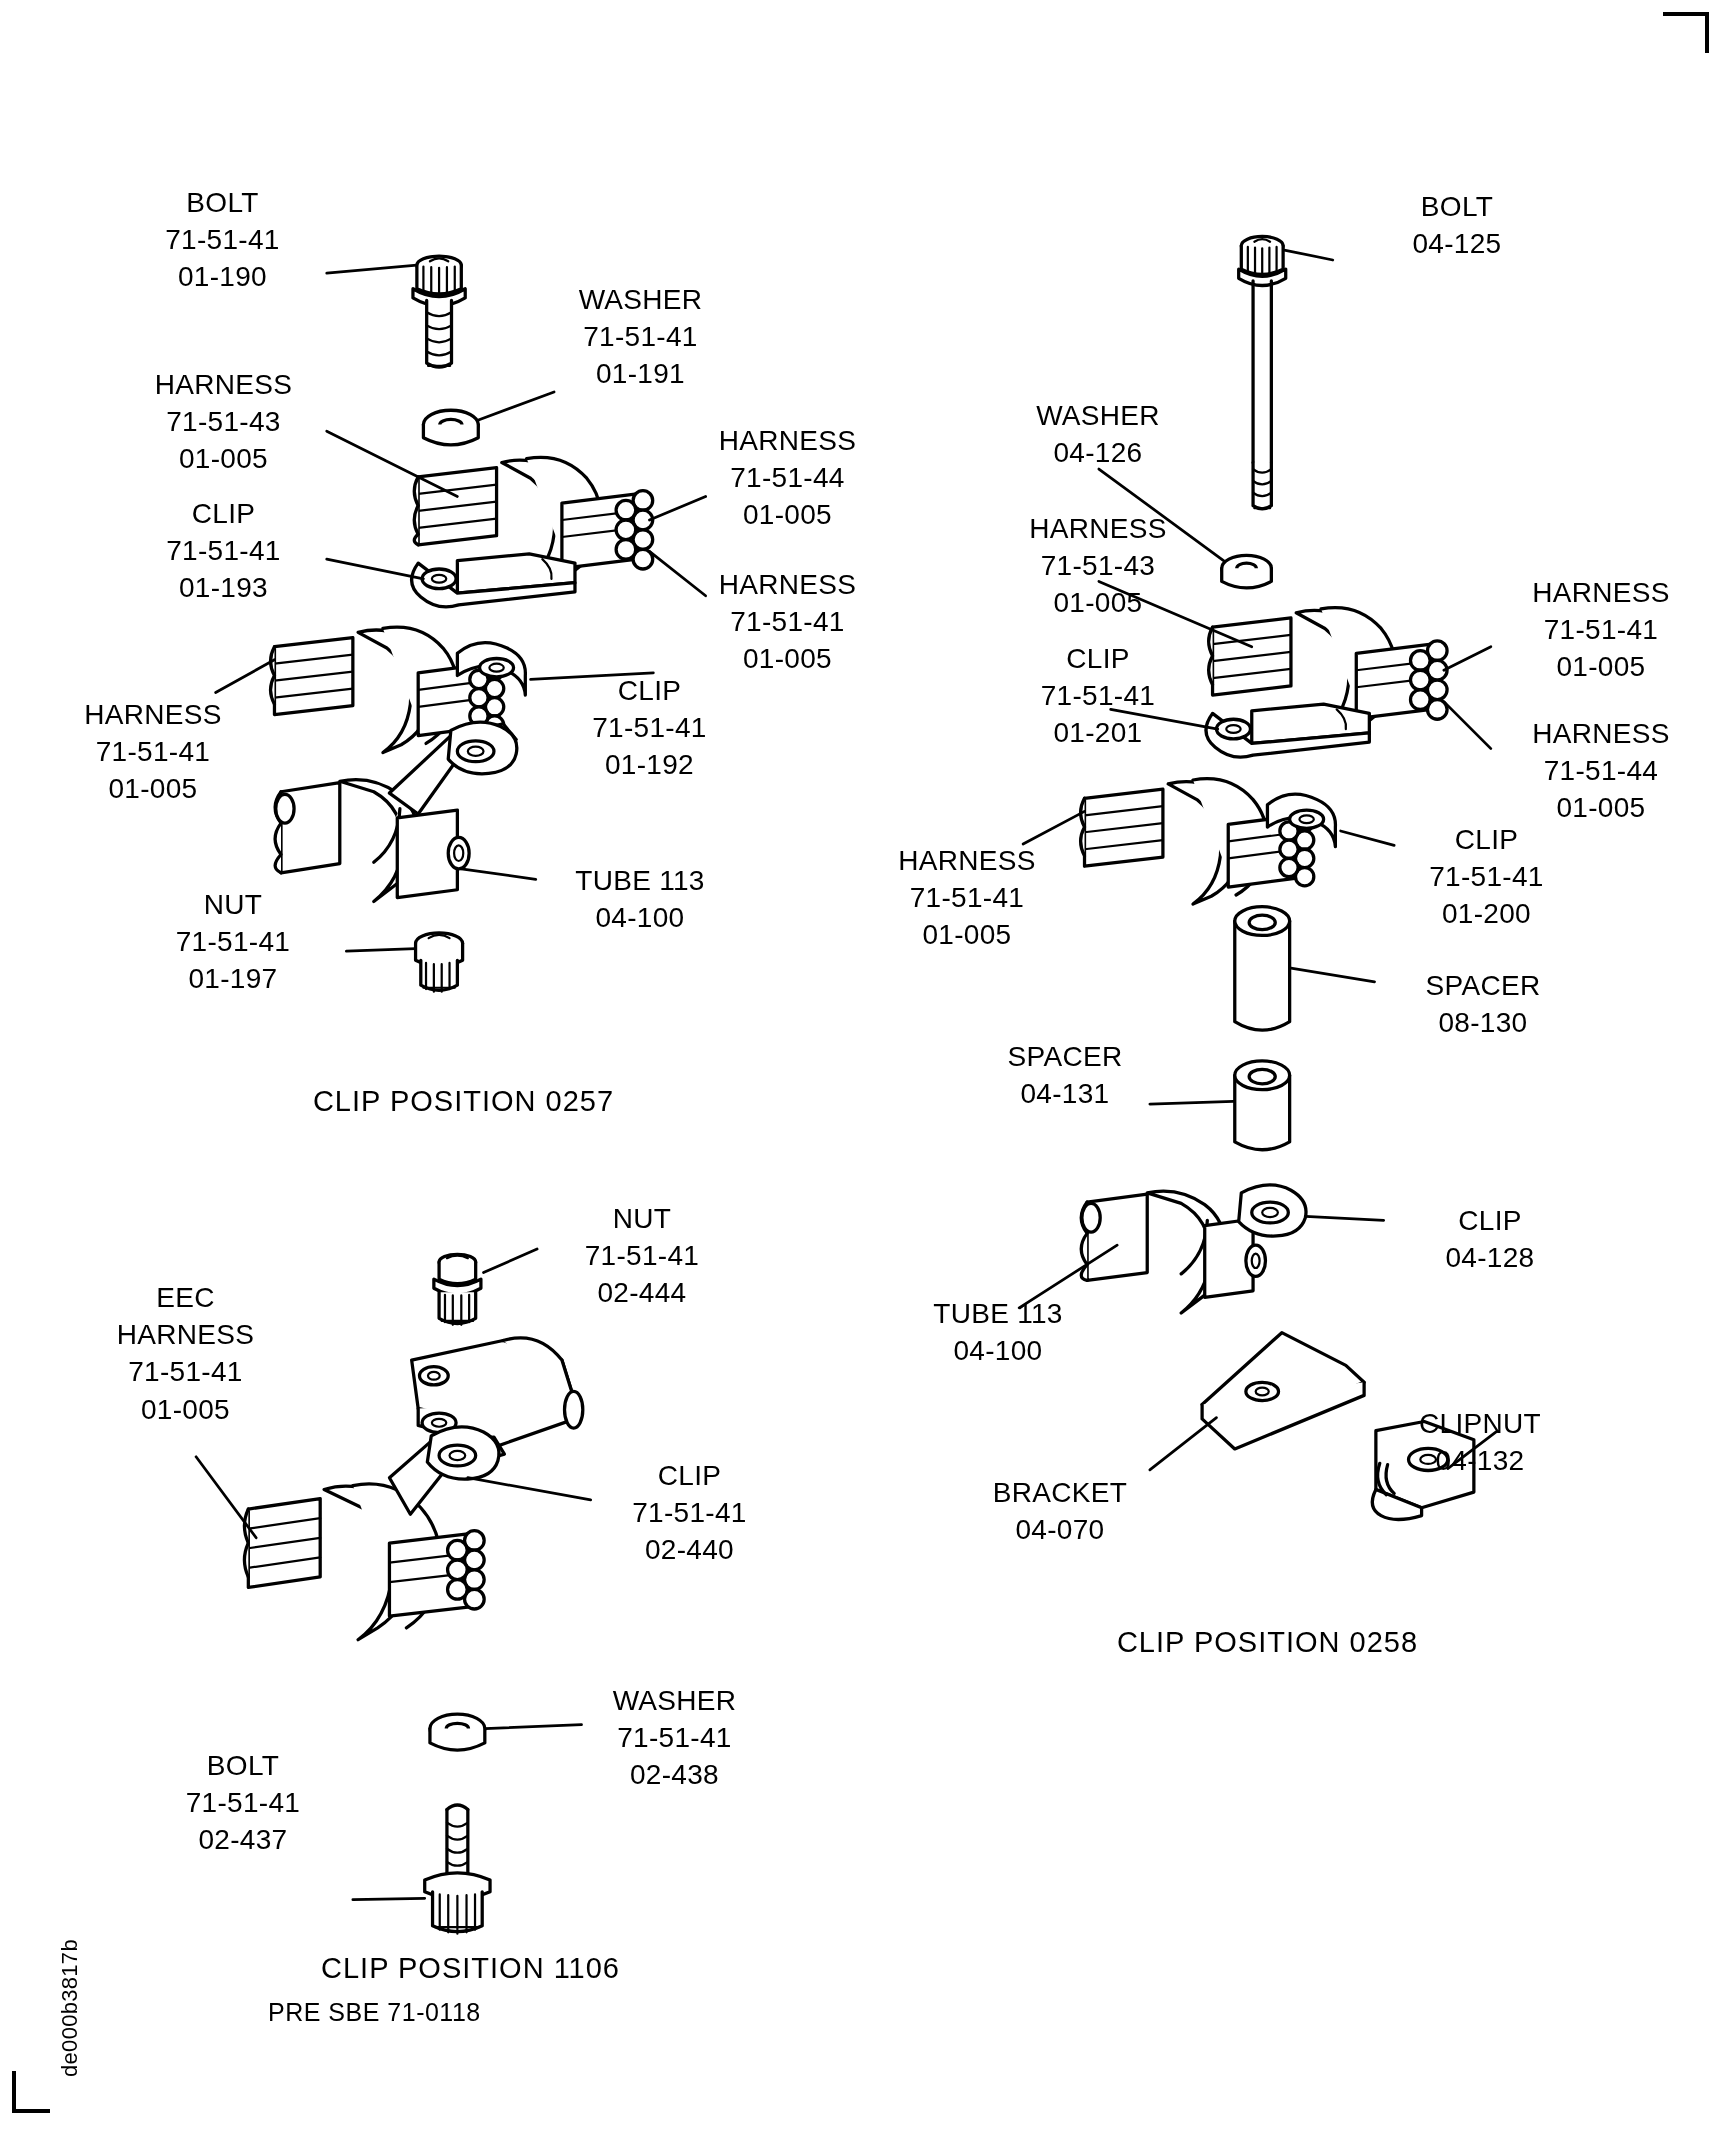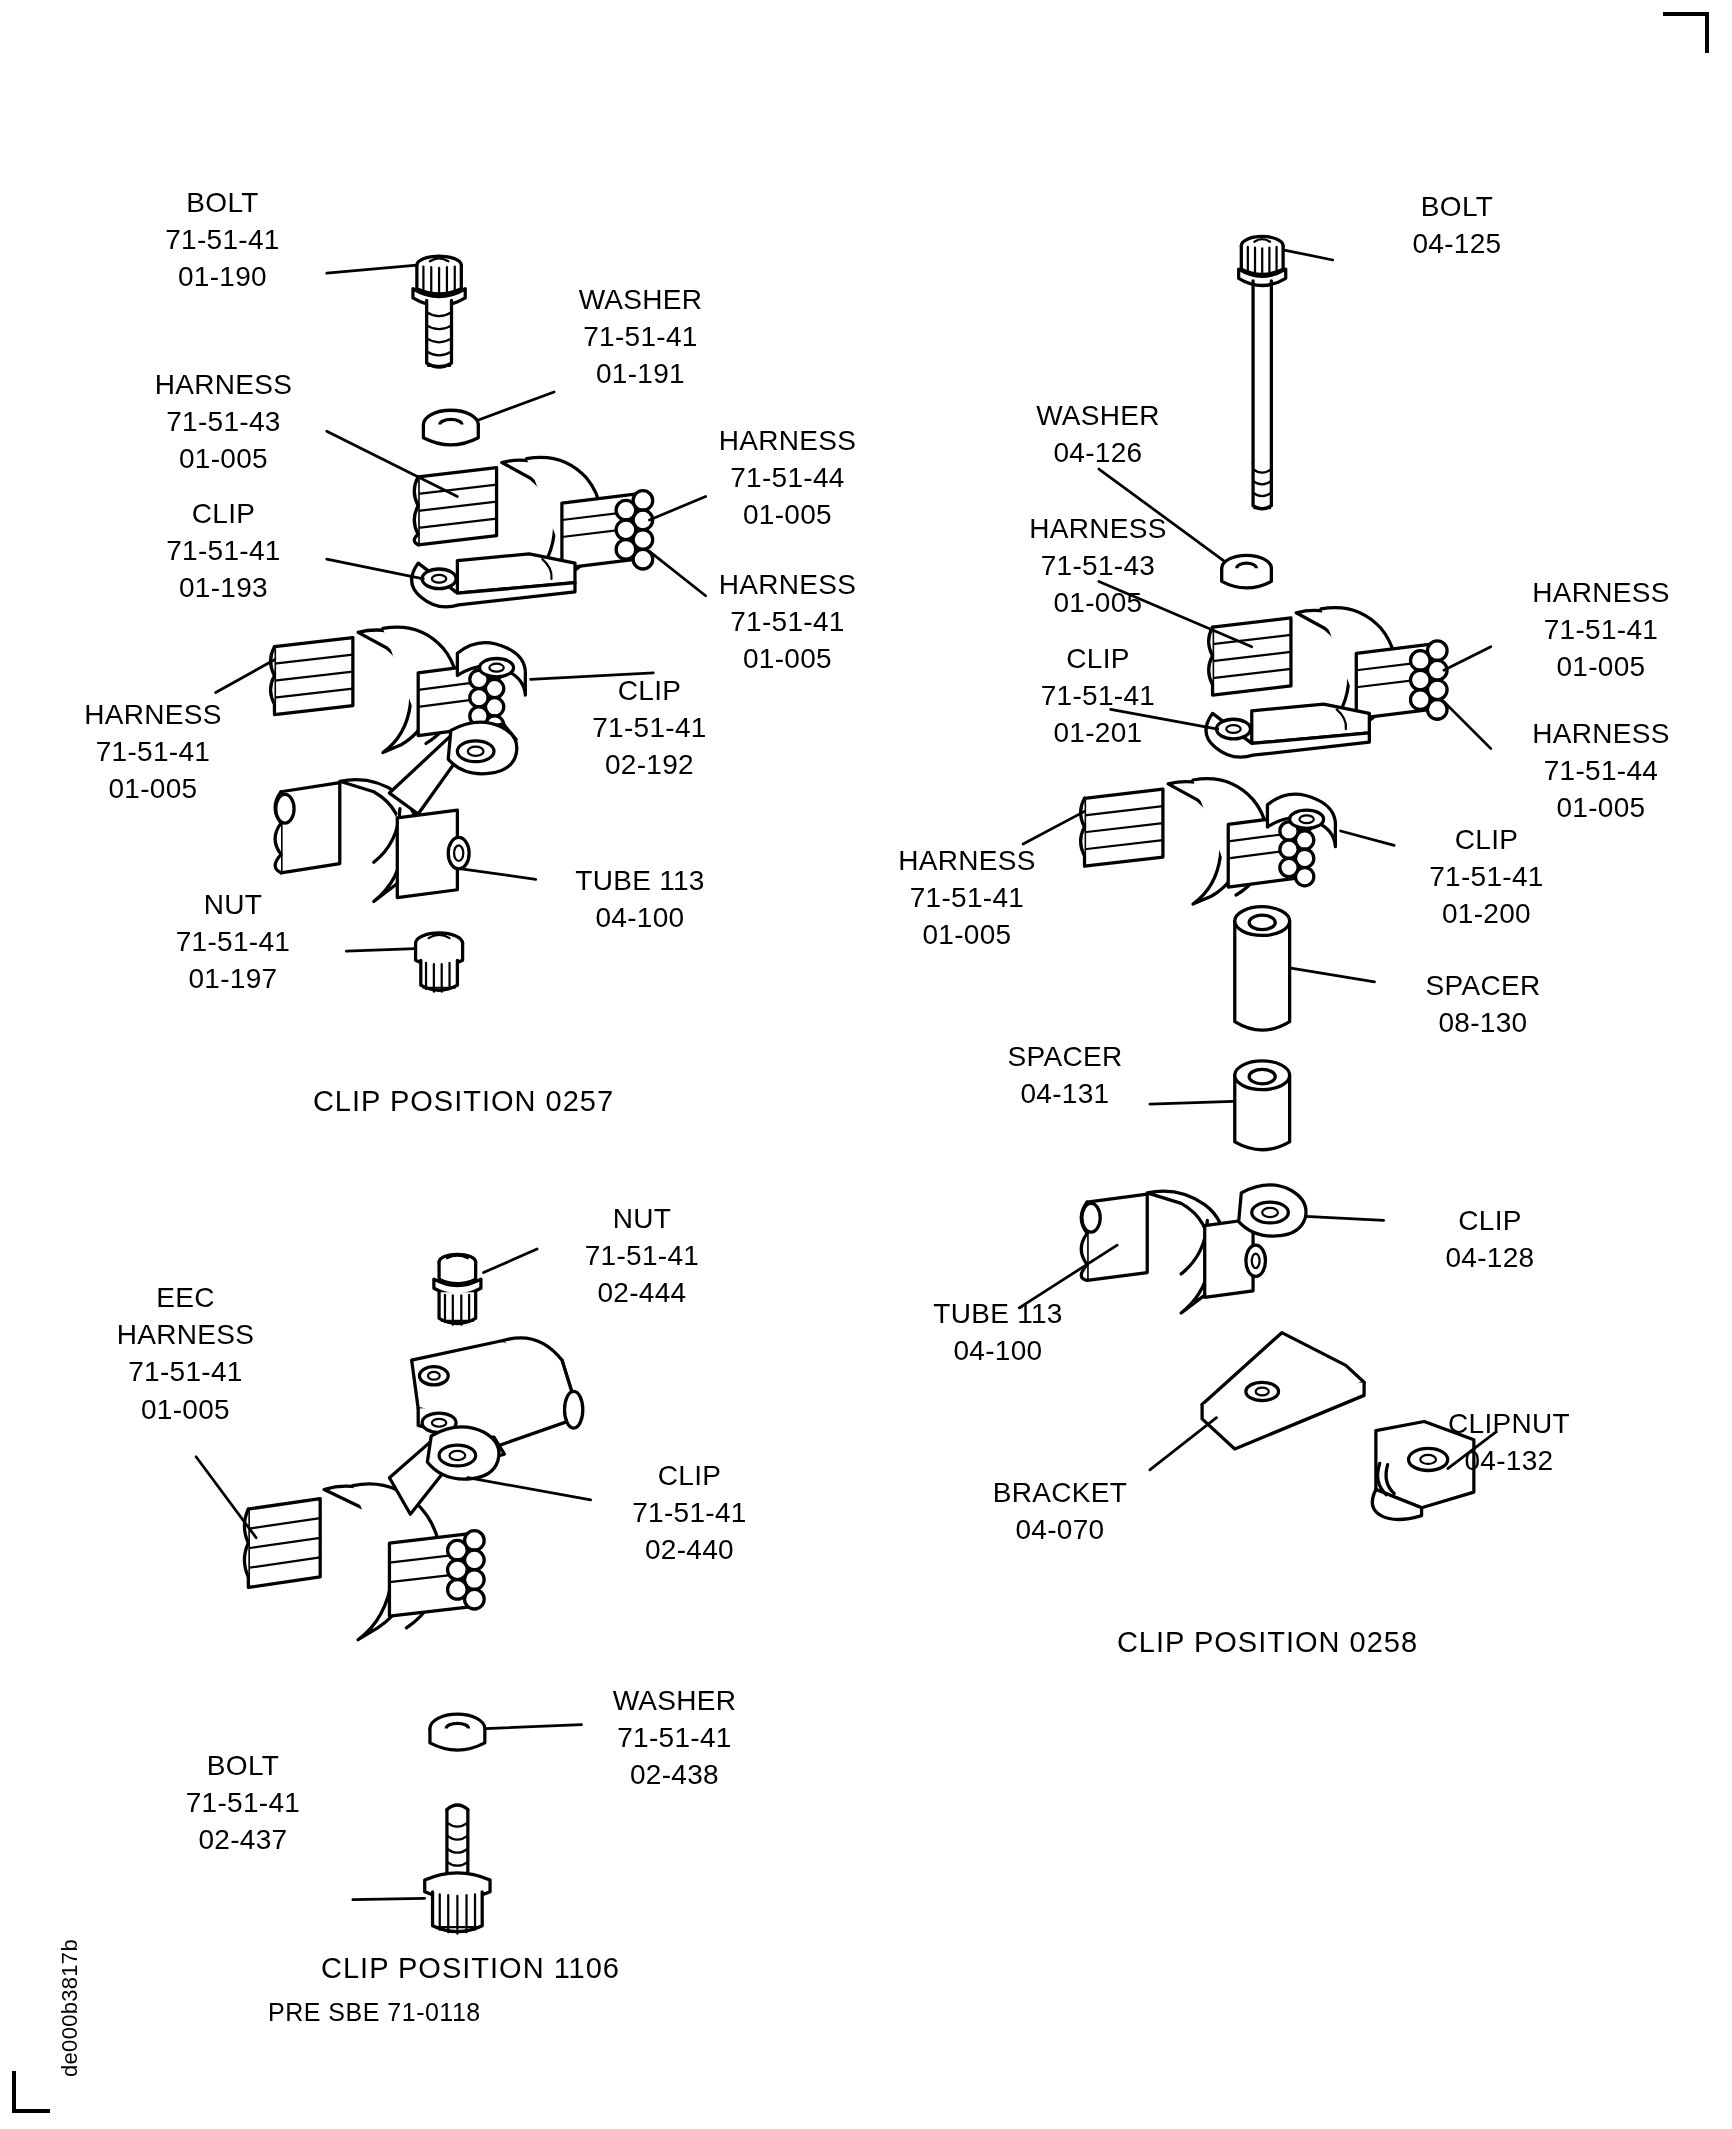--- a/index.html
+++ b/index.html
@@ -387,21 +387,21 @@
   <div class="lbl c" style="left:122px;top:366px;width:203px;"><span>HARNESS</span><br><span>71-51-43</span><br><span>01-005</span></div>
 
   <div class="lbl c" style="left:693px;top:422px;width:189px;"><span>HARNESS</span><br><span>71-51-44</span><br><span>01-005</span></div>
 
   <div class="lbl c" style="left:122px;top:495px;width:203px;"><span>CLIP</span><br><span>71-51-41</span><br><span>01-193</span></div>
 
   <div class="lbl c" style="left:693px;top:566px;width:189px;"><span>HARNESS</span><br><span>71-51-41</span><br><span>01-005</span></div>
 
   <div class="lbl c" style="left:55px;top:696px;width:196px;"><span>HARNESS</span><br><span>71-51-41</span><br><span>01-005</span></div>
 
-  <div class="lbl c" style="left:555px;top:672px;width:189px;"><span>CLIP</span><br><span>71-51-41</span><br><span>02-192</span></div>
+  <div class="lbl c" style="left:555px;top:672px;width:189px;"><span>CLIP</span><br><span>71-51-41</span><br><span>01-192</span></div>
 
   <div class="lbl c" style="left:542px;top:862px;width:196px;"><span>TUBE 113</span><br><span>04-100</span></div>
 
   <div class="lbl c" style="left:135px;top:886px;width:196px;"><span>NUT</span><br><span>71-51-41</span><br><span>01-197</span></div>
 
   <div class="title" style="left:261px;top:1085px;width:405px;">CLIP POSITION 0257</div>
 
   <div class="lbl c" style="left:1359px;top:188px;width:196px;"><span>BOLT</span><br><span>04-125</span></div>
 
   <div class="lbl c" style="left:1000px;top:397px;width:196px;"><span>WASHER</span><br><span>04-126</span></div>
@@ -421,21 +421,21 @@
   <div class="lbl c" style="left:1385px;top:967px;width:196px;"><span>SPACER</span><br><span>08-130</span></div>
 
   <div class="lbl c" style="left:967px;top:1038px;width:196px;"><span>SPACER</span><br><span>04-131</span></div>
 
   <div class="lbl c" style="left:1392px;top:1202px;width:196px;"><span>CLIP</span><br><span>04-128</span></div>
 
   <div class="lbl c" style="left:900px;top:1295px;width:196px;"><span>TUBE 113</span><br><span>04-100</span></div>
 
   <div class="lbl c" style="left:962px;top:1474px;width:196px;"><span>BRACKET</span><br><span>04-070</span></div>
 
-  <div class="lbl c" style="left:1411px;top:1405px;width:196px;"><span>CLIPNUT</span><br><span>04-132</span></div>
+  <div class="lbl c" style="left:1382px;top:1405px;width:196px;"><span>CLIPNUT</span><br><span>04-132</span></div>
 
   <div class="title" style="left:1065px;top:1626px;width:405px;">CLIP POSITION 0258</div>
 
   <div class="lbl c" style="left:544px;top:1200px;width:196px;"><span>NUT</span><br><span>71-51-41</span><br><span>02-444</span></div>
 
   <div class="lbl c" style="left:84px;top:1279px;width:203px;"><span>EEC</span><br><span>HARNESS</span><br><span>71-51-41</span><br><span>01-005</span></div>
 
   <div class="lbl c" style="left:595px;top:1457px;width:189px;"><span>CLIP</span><br><span>71-51-41</span><br><span>02-440</span></div>
 
   <div class="lbl c" style="left:580px;top:1682px;width:189px;"><span>WASHER</span><br><span>71-51-41</span><br><span>02-438</span></div>

